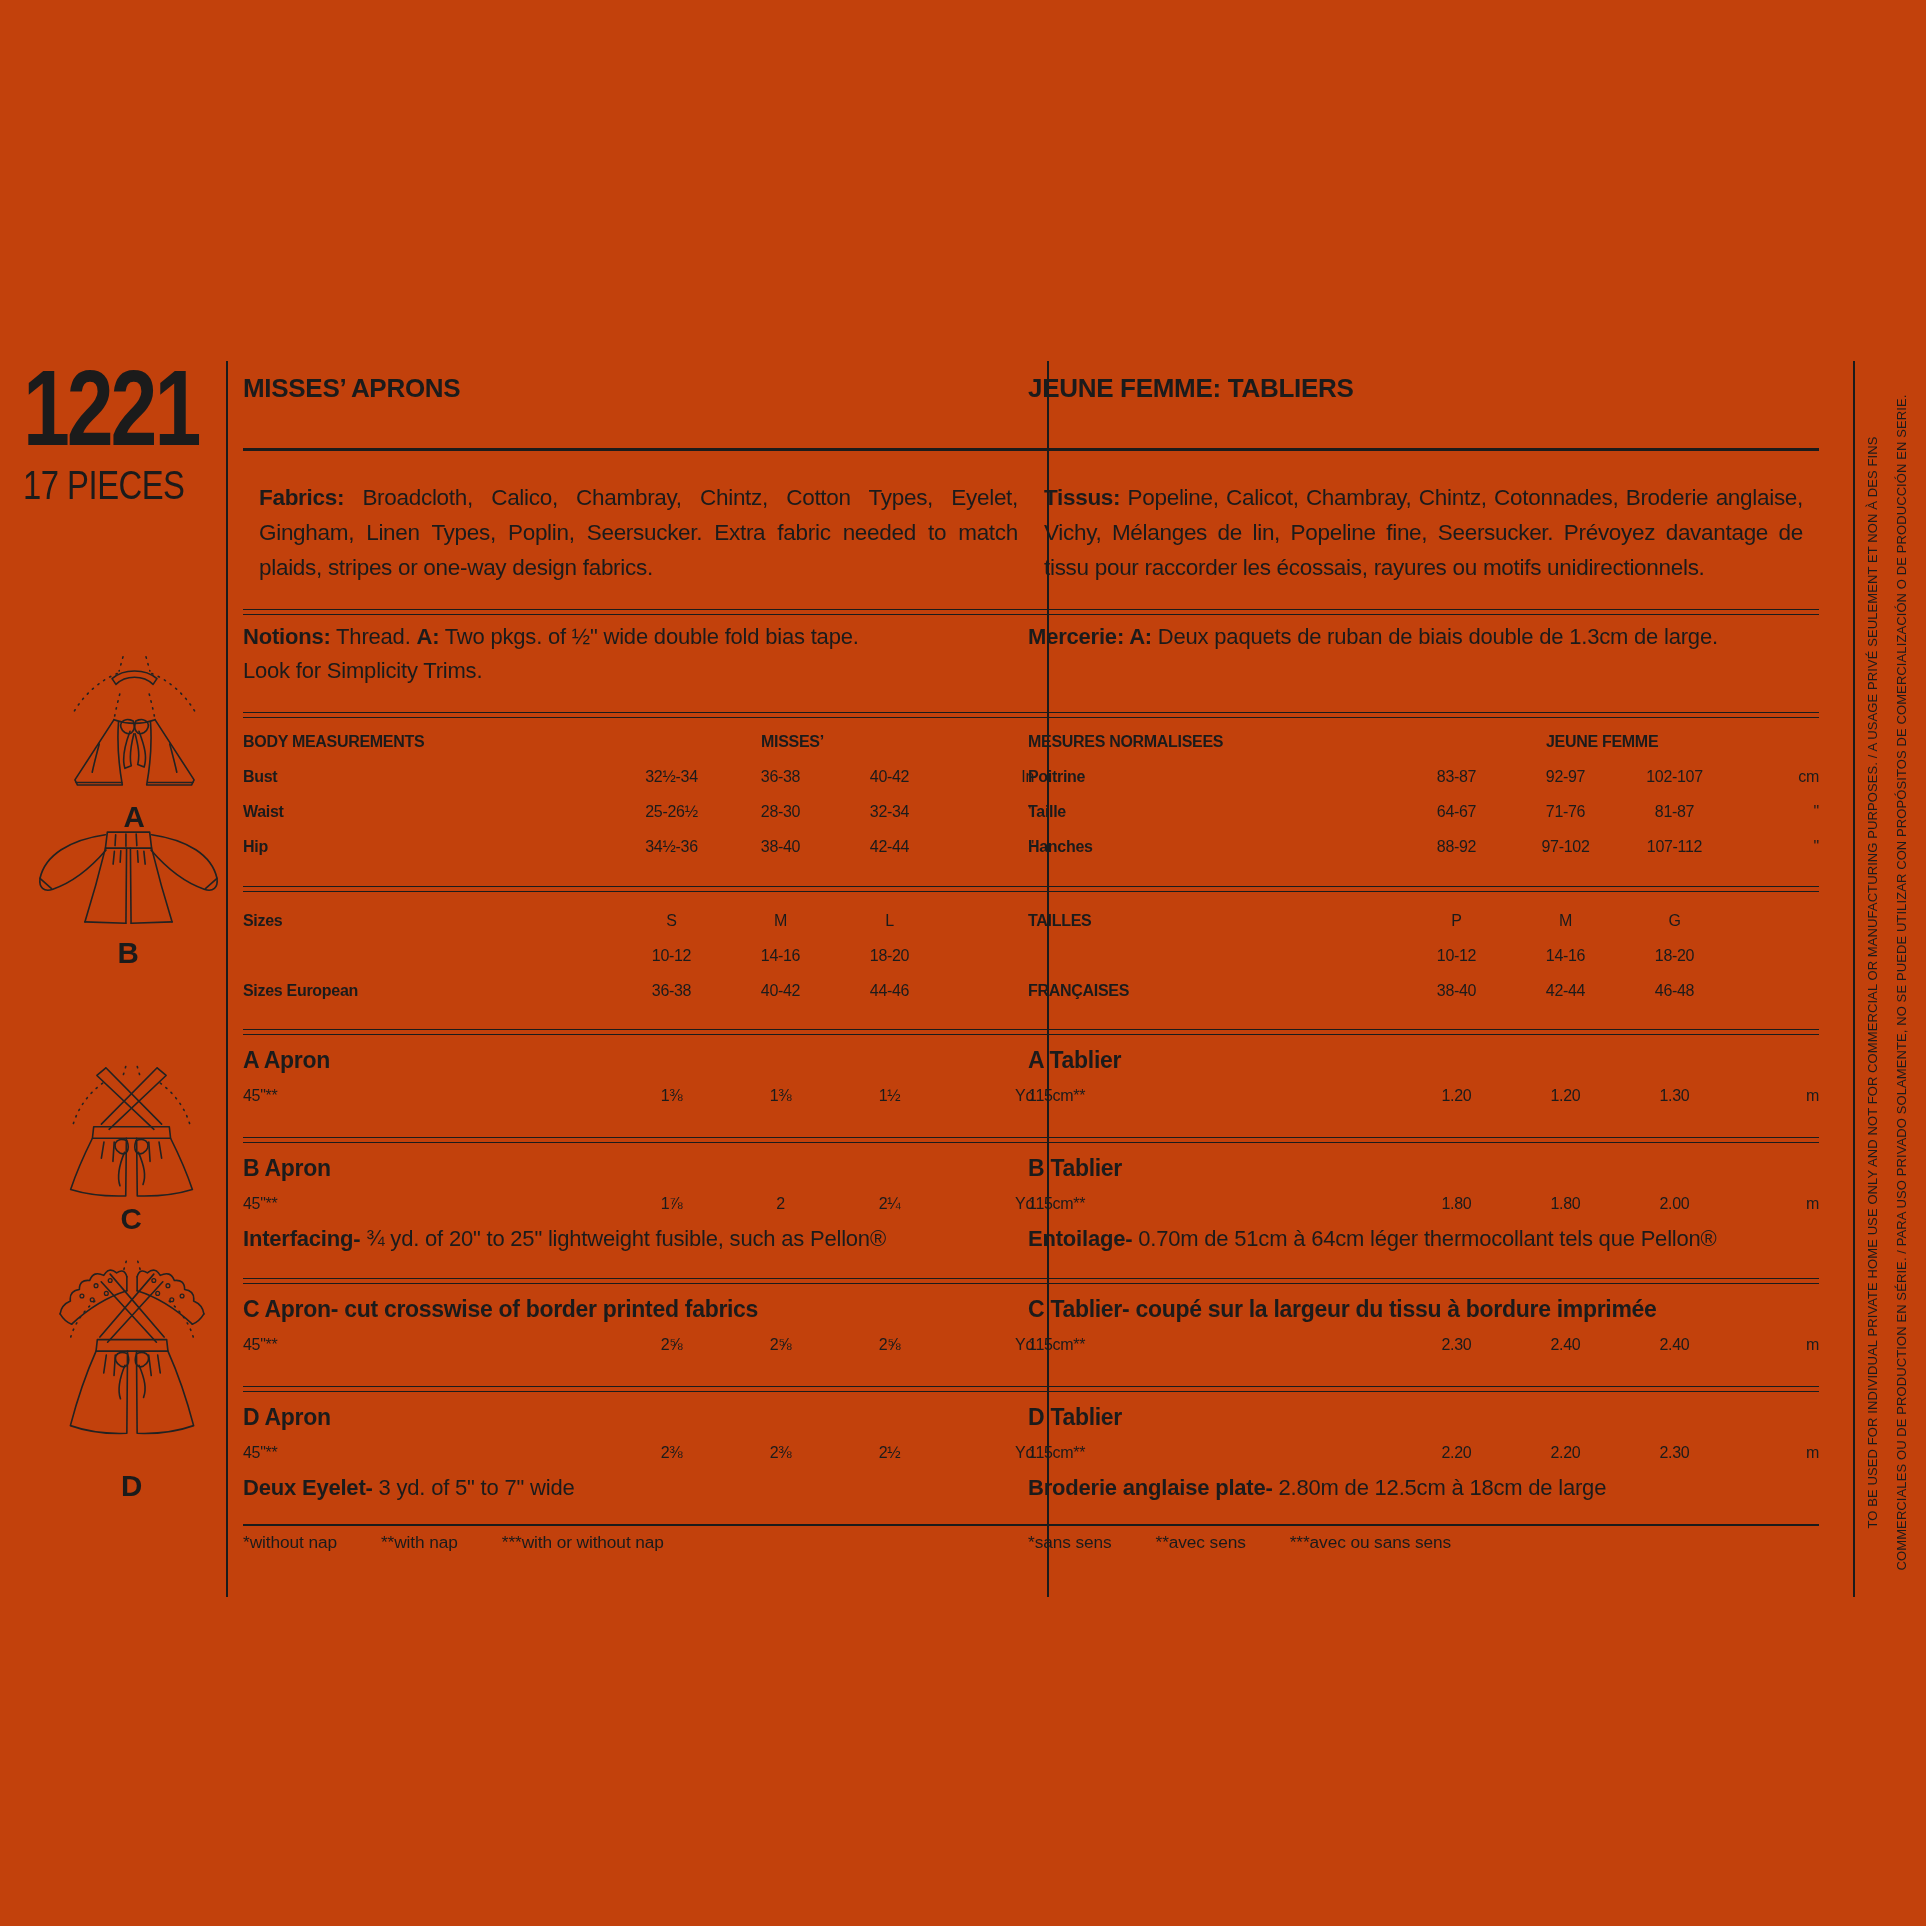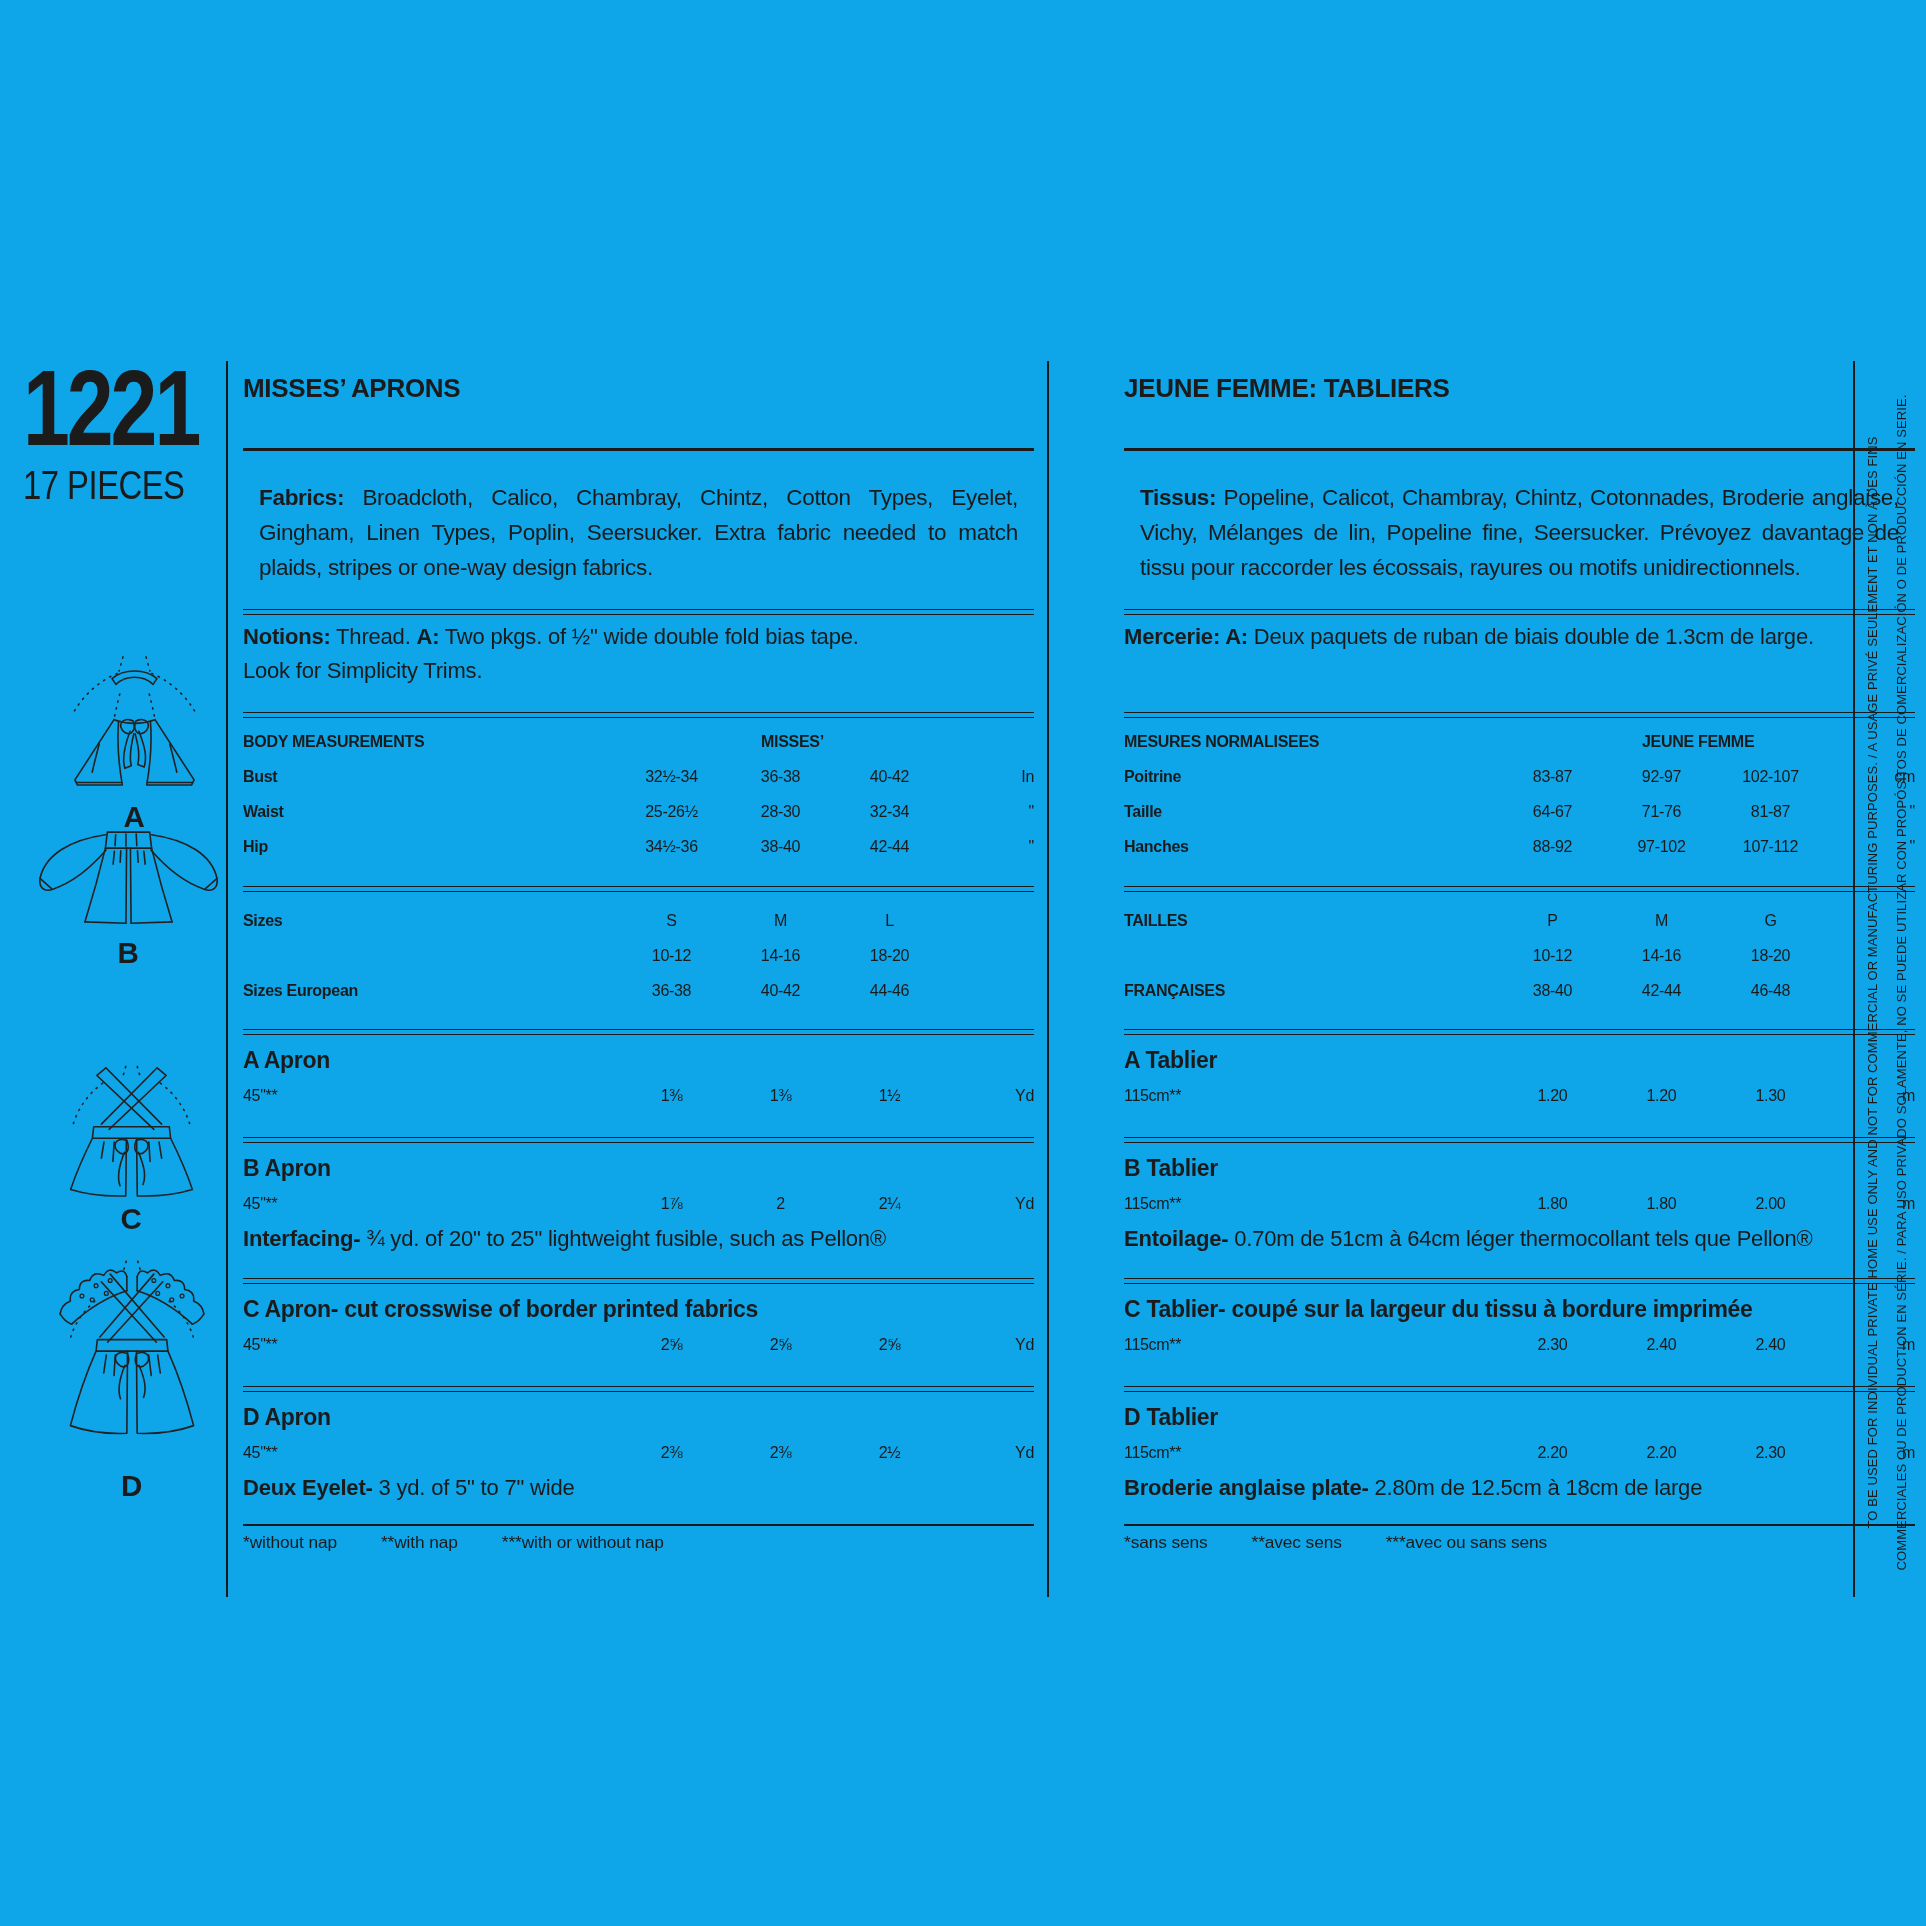--- a/index.html
+++ b/index.html
@@ -1,29 +1,29 @@
 <!DOCTYPE html>
 <html style="font-size:10.3px"><head>
 <meta charset="utf-8">
 <style>
   html,body{margin:0;padding:0;background:#ffffff;}
-  #page{position:relative;width:1926px;height:1926px;background:#0ea5e9;overflow:hidden;
+  #page{position:relative;width:1926px;height:1926px;background:#c2410c;overflow:hidden;
         font-family:"Liberation Sans",sans-serif;color:#1b1b1b;}
   
   .vline{position:absolute;top:361px;height:1236px;width:1.9px;background:#1b1b1b;}
   #vl1{left:226px;} #vl2{left:1047px;} #vl3{left:1853px;}
   
   #brand{position:absolute;left:22.5px;top:360px;}
   #brand .num{font-size:108px;font-weight:bold;line-height:96px;letter-spacing:-3.9px;
               transform:scaleX(0.78);transform-origin:left top;white-space:nowrap;}
   #brand .pieces{font-size:40px;line-height:46px;margin-top:6.4px;letter-spacing:-0.6px;
               transform:scaleX(0.82);transform-origin:left top;white-space:nowrap;}
   
   .col{position:absolute;top:361px;width:791px;height:1246px;}
-  #colL{left:243px;} #colR{left:1124px;}
+  #colL{left:243px;} #colR{left:1028px;}
   .sec{position:absolute;left:0;right:0;}
   .rule{position:absolute;left:0;right:0;height:2.6px;background:#1b1b1b;}
   .rule.dbl{height:5.8px;background:none;border-top:1.9px solid #1b1b1b;border-bottom:1.9px solid #1b1b1b;box-sizing:border-box;}
   .rule.thin{height:1.9px;}
   .r1{top:87px;} .r2{top:248px;} .r3{top:351px;} .r4{top:525px;} .r5{top:668px;}
   .r6{top:776px;} .r7{top:917px;} .r8{top:1025px;} .r9{top:1163px;}
   .title{top:11.6px;font-size:26px;font-weight:bold;letter-spacing:-0.3px;}
   .para{top:103px;font-size:22.5px;line-height:35px;text-align:justify;letter-spacing:-0.3px;margin:16px;}
   .notions{top:259px;font-size:22px;line-height:34px;letter-spacing:-0.2px;}
   .tbl-body{top:363px;} .tbl-sizes{top:542px;}

